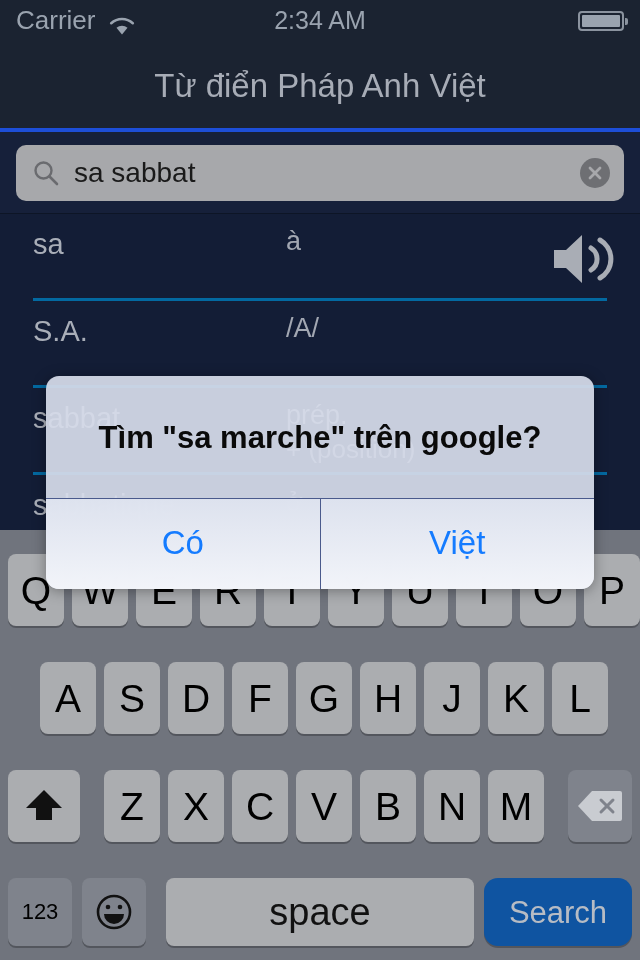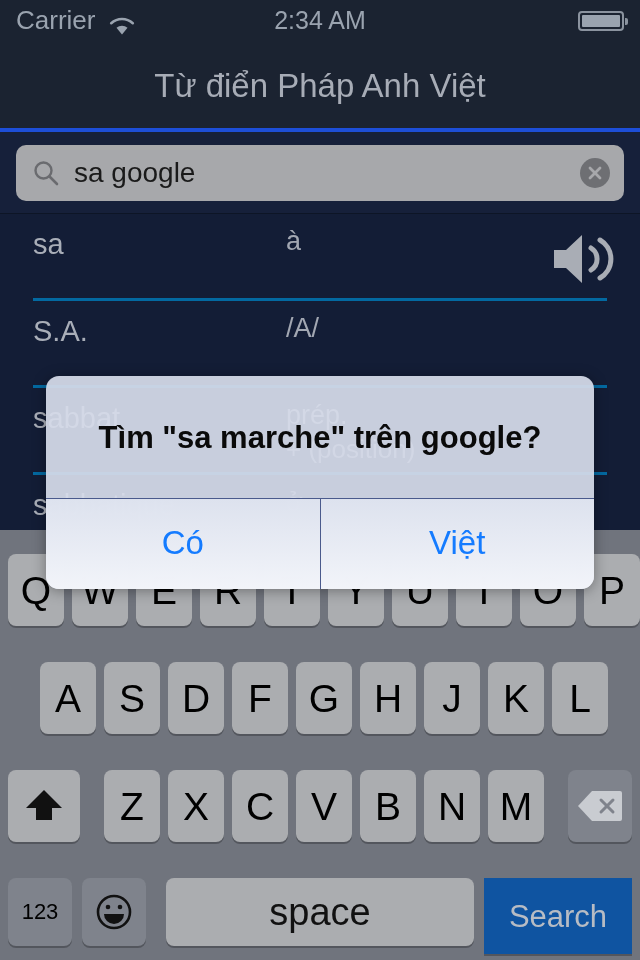--- a/index.html
+++ b/index.html
@@ -267,21 +267,21 @@
   </div>
 
   <div id="search-area">
     <div id="search-field">
       <span id="search-icon">
         <svg width="28" height="28" viewBox="0 0 28 28">
           <circle cx="11.5" cy="11.5" r="8" stroke="#6a6b6f" stroke-width="2.4" fill="none"></circle>
           <line x1="17.5" y1="17.5" x2="25" y2="25" stroke="#6a6b6f" stroke-width="2.6" stroke-linecap="round"></line>
         </svg>
       </span>
-      <span id="search-value" title="Search">sa google</span>
+      <span id="search-value" title="Search">sa sabbat</span>
       <span id="search-clear-button">
         <svg width="30" height="30" viewBox="0 0 30 30">
           <line x1="10" y1="10" x2="20" y2="20" stroke="#a7a8ab" stroke-width="2.8" stroke-linecap="round"></line>
           <line x1="20" y1="10" x2="10" y2="20" stroke="#a7a8ab" stroke-width="2.8" stroke-linecap="round"></line>
         </svg>
       </span>
     </div>
   </div>
 
   <div id="results-list">
@@ -369,21 +369,21 @@
     <div class="key dark small-label" style="left:8px; top:348px; width:64px; height:68px;">123</div>
     <div class="key dark" style="left:82px;top:348px; width:64px; height:68px;">
       <svg width="44" height="44" viewBox="0 0 44 44">
         <circle cx="22" cy="22" r="16" stroke="#111" stroke-width="2.6" fill="none"></circle>
         <circle cx="16" cy="17" r="2.3" fill="#111"></circle>
         <circle cx="28" cy="17" r="2.3" fill="#111"></circle>
         <path d="M12 24 a10 10 0 0 0 20 0 Z" fill="#111"></path>
       </svg>
     </div>
     <div class="key space-key" style="left:166px;top:348px; width:308px; height:68px;">space</div>
-    <div class="key search-key" style="left:484px;top:348px; width:148px; height:76px; border-radius:0;">Search</div>
+    <div class="key search-key" style="left:484px;top:348px; width:148px; height:68px; border-radius:14px;">Search</div>
   </div>
 
   <div id="alert-overlay">
     <div id="alert-dialog" style="pointer-events:auto;">
       <div id="alert-title">Tìm "sa marche" trên google?</div>
       <div id="alert-buttons">
         <div class="alert-button" id="alert-button-yes">Có</div>
         <div class="alert-button" id="alert-button-no">Việt</div>
       </div>
     </div>

